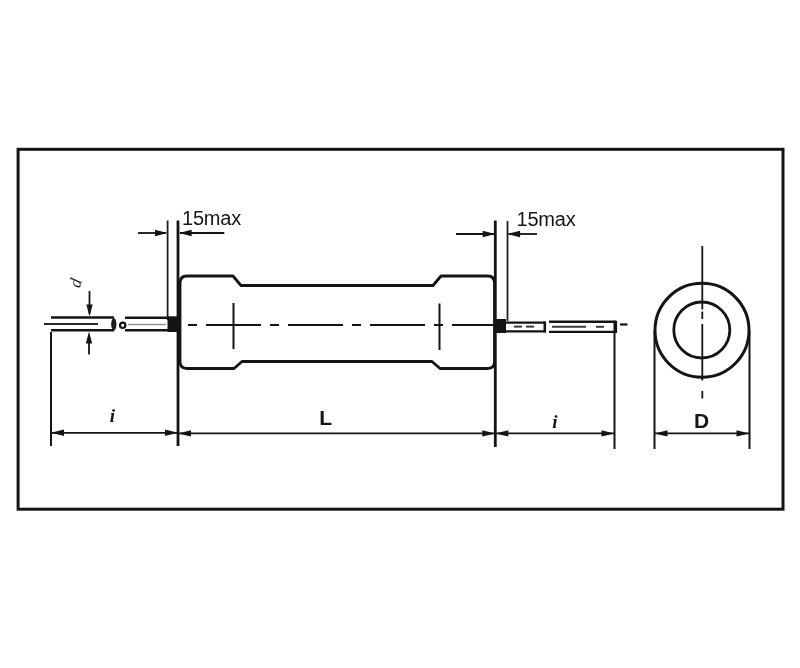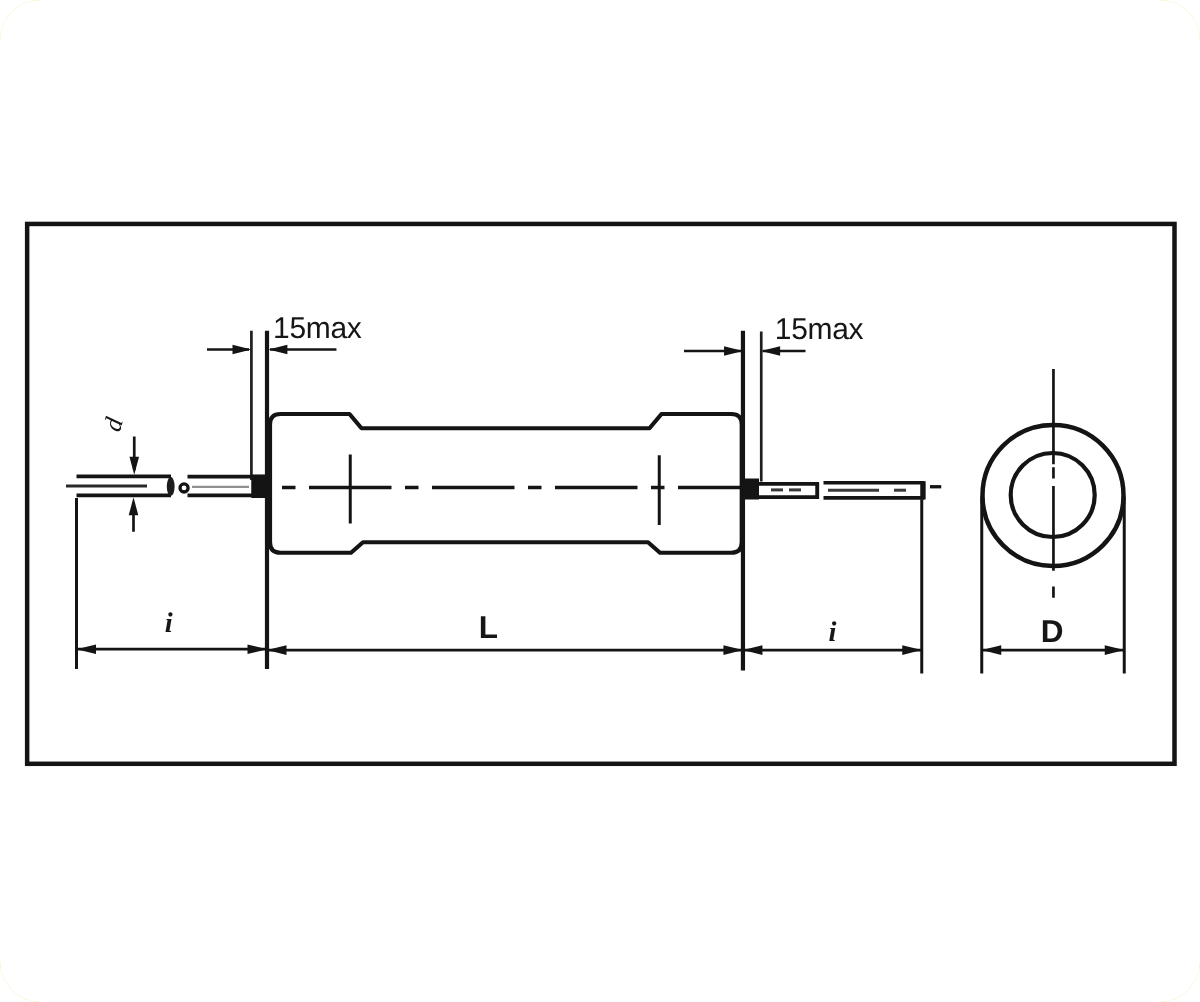--- a/index.html
+++ b/index.html
@@ -1,17 +1,17 @@
 <!DOCTYPE html>
 <html><head>
 <meta charset="utf-8">
 <style>
   html,body{margin:0;padding:0;background:#ffffff;}
   .page{position:relative;width:800px;height:668px;background:#bef264;overflow:hidden;
-        font-family:"Liberation Sans", sans-serif;border-radius:27px;}
+        font-family:"Liberation Sans", sans-serif;}
   svg{position:absolute;left:0;top:0;}
   text{fill:#161616;}
 </style>
 </head>
 <body>
 <div class="page">
 <svg width="800" height="668" viewBox="0 0 800 668">
   <rect x="0" y="0" width="800" height="668" fill="#ffffff"></rect>
 
   <rect x="18.1" y="149.3" width="764.9" height="359.9" fill="none" stroke="#141414" stroke-width="3"></rect>

